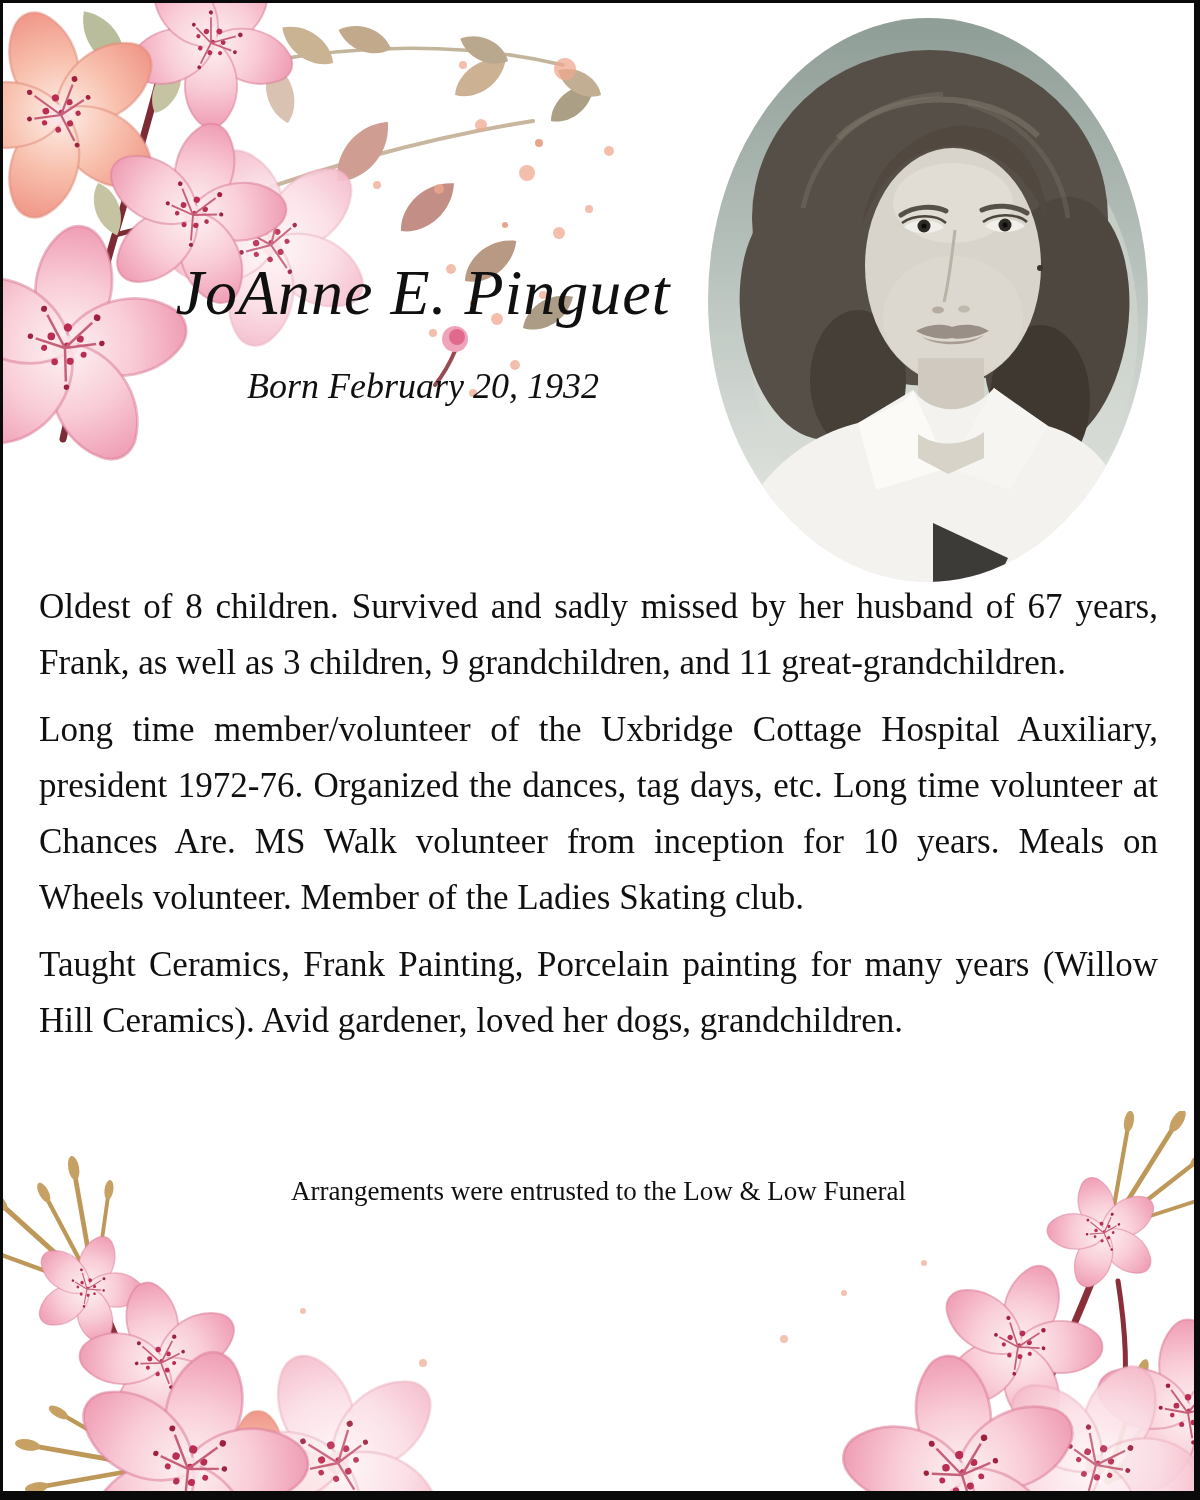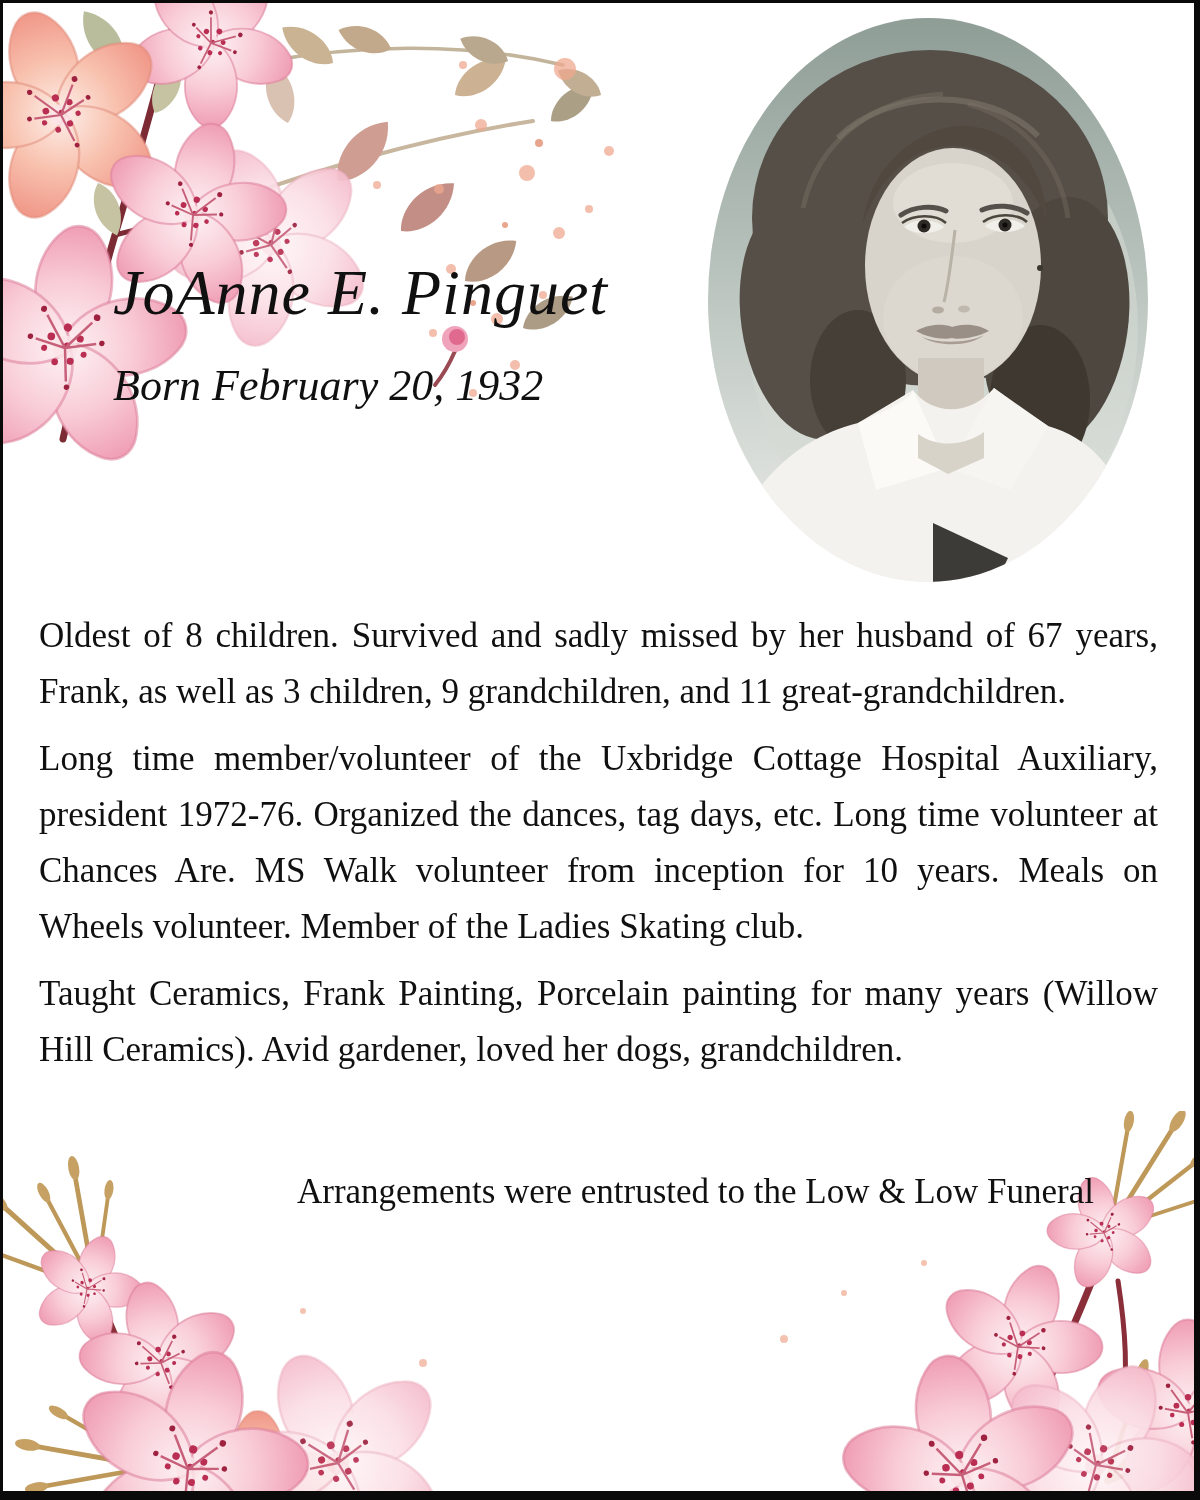--- a/index.html
+++ b/index.html
@@ -7,28 +7,28 @@
     position:relative;width:1200px;height:1500px;background:#ffffff;
     box-sizing:border-box;border:3px solid #0a0a0a;border-right-width:6px;border-bottom-width:9px;
     overflow:hidden;font-family:"Liberation Serif","DejaVu Serif",serif;color:#101010;
   }
   .floral{position:absolute;z-index:1;pointer-events:none;}
   .fl-tl{left:0;top:0;}
   .fl-bl{left:0;bottom:0;}
   .fl-br{right:0;bottom:0;}
   .portrait{position:absolute;left:705px;top:15px;width:440px;height:565px;z-index:2;}
   .portrait svg{display:block;width:100%;height:100%;}
-  .header{position:absolute;left:110px;top:250px;width:620px;z-index:3;}
+  .header{position:absolute;left:110px;top:250px;width:620px;text-align:center;z-index:3;}
   .header h1{margin:0 0 24px 0;font-size:64px;line-height:80px;font-style:italic;font-weight:400;letter-spacing:1px;}
-  .date{font-size:44px;line-height:58px;font-style:italic;}
-  .body-text{position:absolute;left:36px;right:36px;top:605px;z-index:3;
+  .date{font-size:36px;line-height:58px;font-style:italic;}
+  .body-text{position:absolute;left:36px;right:36px;top:576px;z-index:3;
     font-size:35px;line-height:56px;text-align:justify;}
   .body-text p{margin:0 0 11px 0;}
   .arrangements{position:absolute;left:100px;right:100px;top:1163px;z-index:3;
-    font-size:35px;line-height:51px;text-align:right;}
+    font-size:27px;line-height:51px;text-align:center;}
   .defs-holder{position:absolute;width:0;height:0;overflow:hidden;}
 </style>
 </head>
 <body>
 
 <div class="page">
 
   <svg class="defs-holder" aria-hidden="true">
     <defs>
       <radialGradient id="gPetal" cx="0" cy="0" r="95" gradientUnits="userSpaceOnUse">

